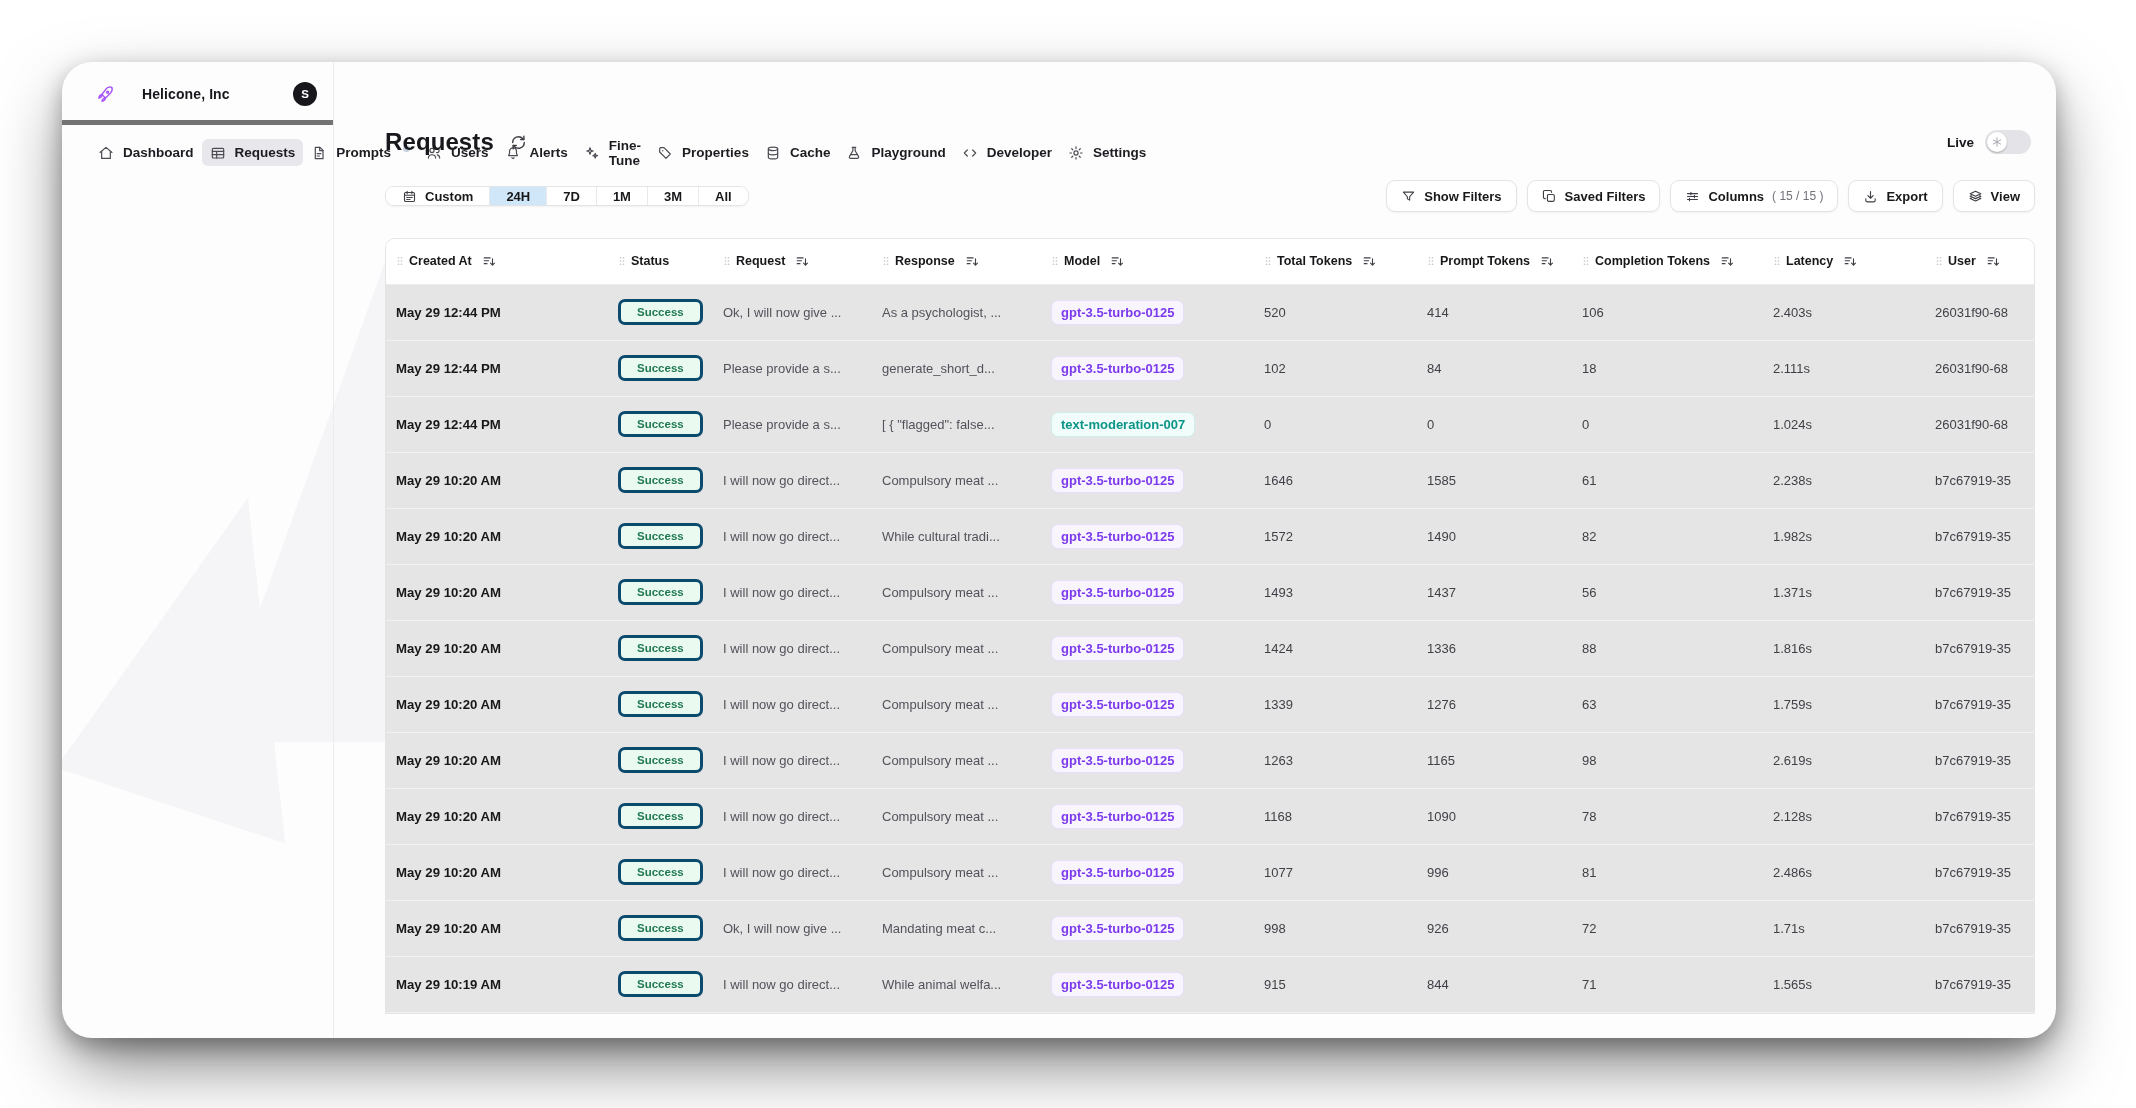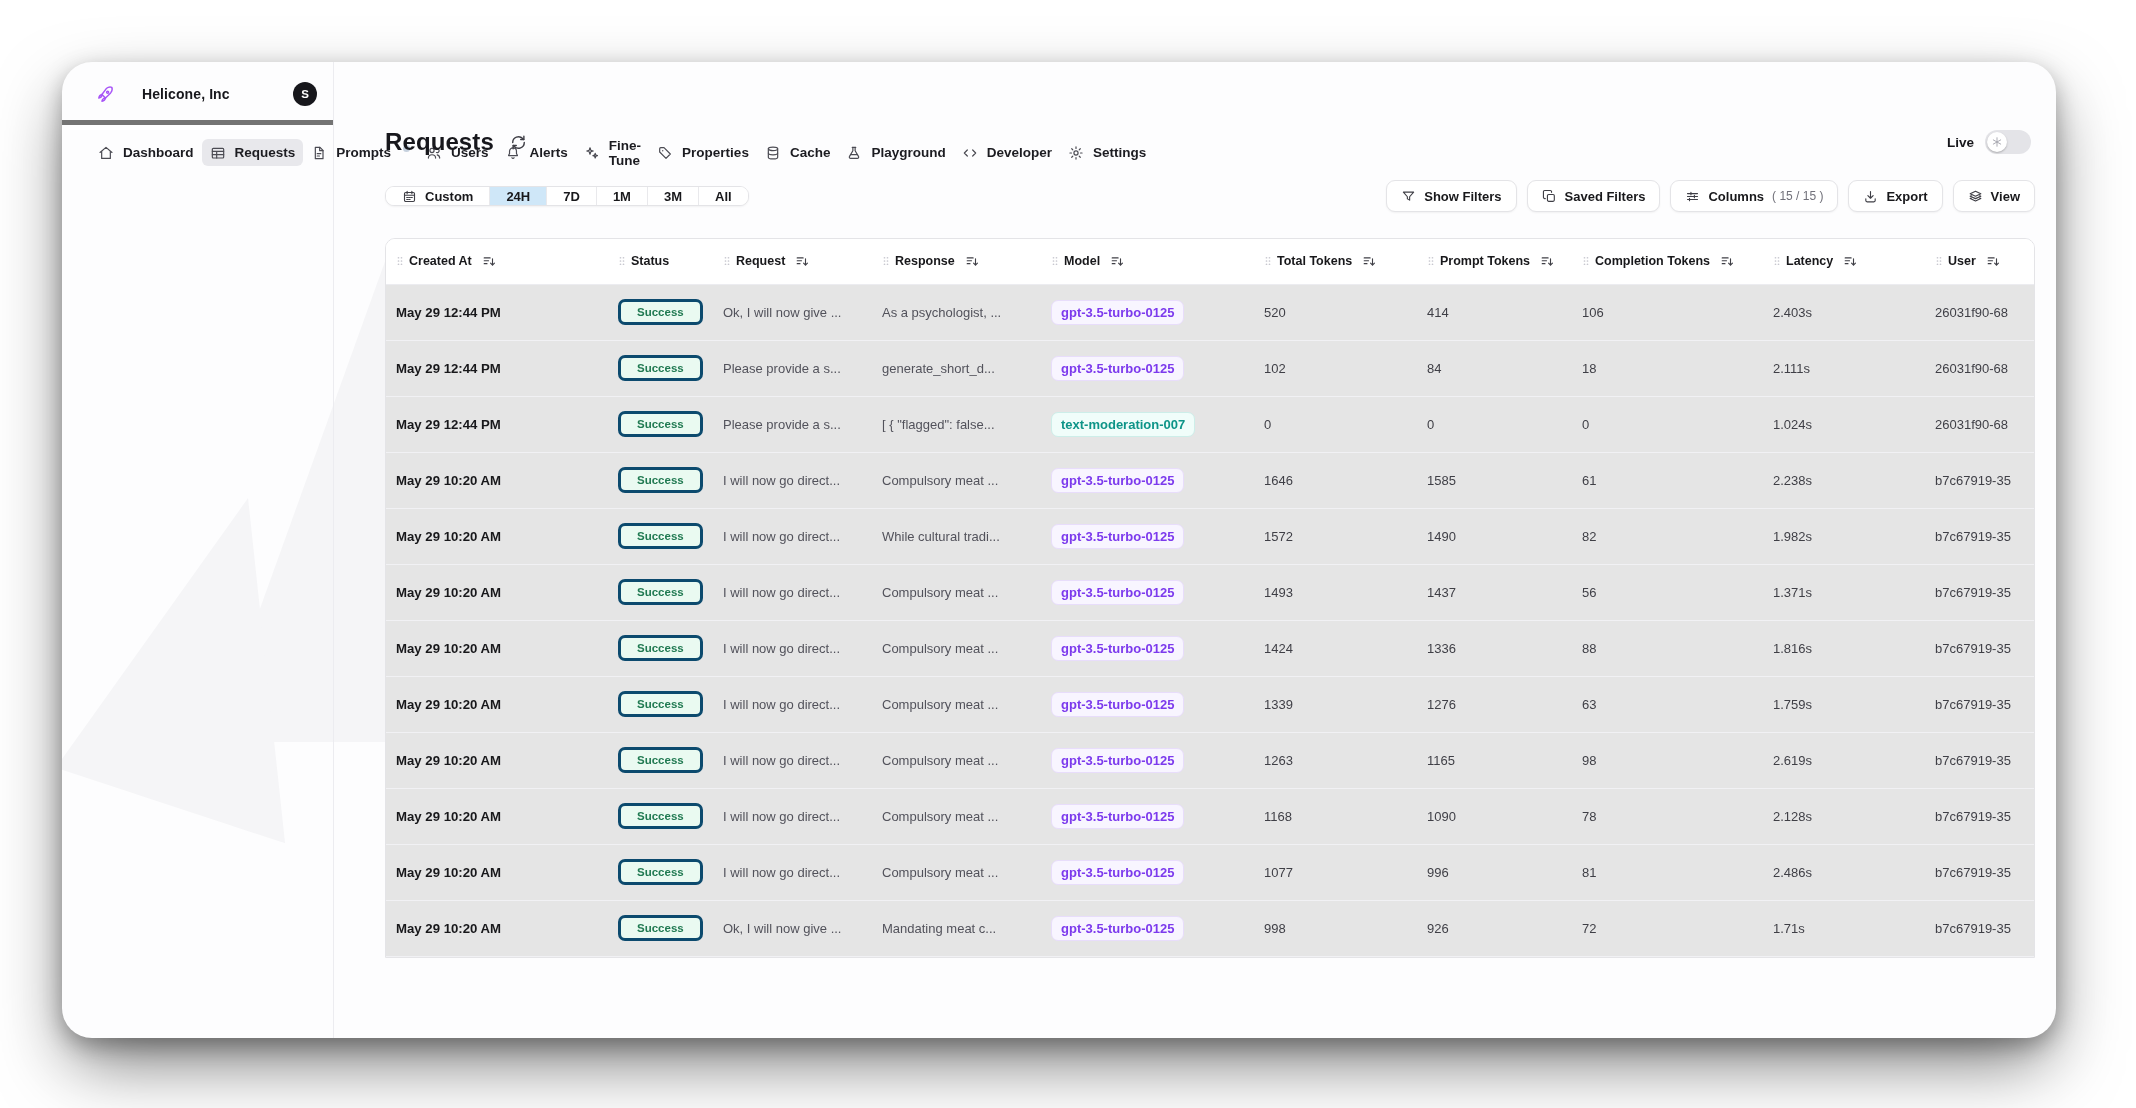--- a/index.html
+++ b/index.html
@@ -684,17 +684,29 @@
               <td><span class="badge">Success</span></td>
               <td class="muted">Ok, I will now give ...</td>
               <td class="muted">Mandating meat c...</td>
               <td><span class="pill purple">gpt-3.5-turbo-0125</span></td>
               <td>998</td>
               <td>926</td>
               <td>72</td>
               <td>1.71s</td>
               <td>b7c67919-35</td>
             </tr>
+            <tr>
+              <td class="created">May 29 10:19 AM</td>
+              <td><span class="badge">Success</span></td>
+              <td class="muted">I will now go direct...</td>
+              <td class="muted">While animal welfa...</td>
+              <td><span class="pill purple">gpt-3.5-turbo-0125</span></td>
+              <td>915</td>
+              <td>844</td>
+              <td>71</td>
+              <td>1.565s</td>
+              <td>b7c67919-35</td>
+            </tr>
           </tbody>
       </table>
     </div>
   </main>
 </div>
 
 </body></html>

